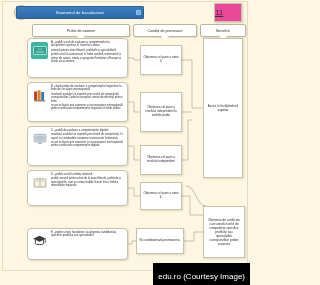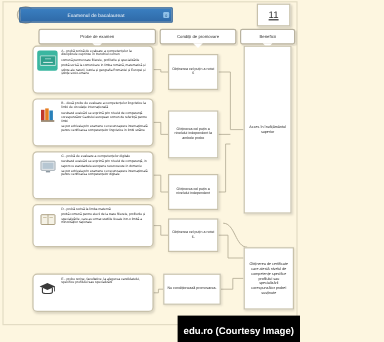--- a/index.html
+++ b/index.html
@@ -28,23 +28,23 @@
   }
   .logo{
     position:absolute;left:14px;top:5px;width:13px;height:13px;border-radius:50%;
     background:#e9e6da;border:1px solid #b9b3a0;
     display:flex;align-items:center;justify-content:center;
   }
 
   
   .pagenum{
     position:absolute;right:8px;top:3px;width:26px;height:17px;
-    background:#ffffff;border:1px solid #c9c2ab;
+    background:#ec4899;border:1px solid #c9c2ab;
     box-shadow:1px 1px 2px rgba(0,0,0,.18);
-    display:flex;align-items:center;justify-content:center;
+    display:flex;align-items:center;justify-content:flex-start;
     font-size:8px;color:#333333;text-decoration:underline;
   }
 
   
   .colhead{
     position:absolute;height:11px;background:#ffffff;
     border:1px solid #b9b3a0;border-radius:2px;
     box-shadow:1px 1px 1px rgba(0,0,0,.10);
     display:flex;align-items:center;justify-content:center;
   }
@@ -111,21 +111,21 @@
   .b1{left:203px;top:38px;width:40px;height:140px;}
   .b2{left:203px;top:206px;width:42px;height:52px;}
 
   svg.lines{position:absolute;inset:0;width:250px;height:285px;pointer-events:none;}
 
   
   .caption{
     position:absolute;right:0;bottom:0;background:#000000;
     padding:2px 5px;
   }
-  .caption span{font-size:8px;color:#ffffff;font-weight:bold;}
+  .caption span{font-size:8px;color:#ffffff;font-weight:normal;}
 
   .page-shadow{
     position:absolute;left:2px;top:1px;right:2px;bottom:14px;
     border:1px solid #e3dcc4;pointer-events:none;
   }
 </style>
 </head>
 <body>
 
 <div class="slide">

